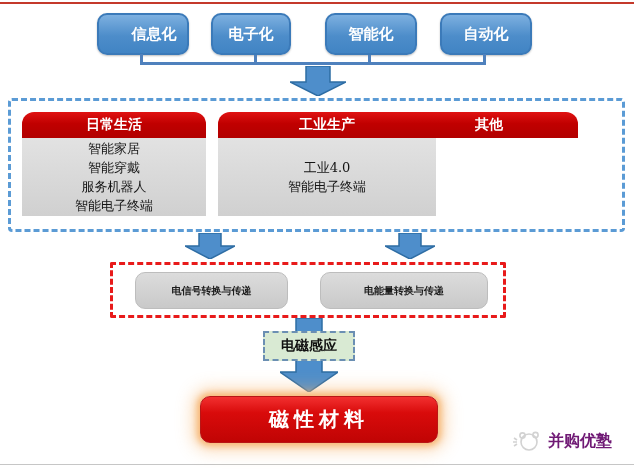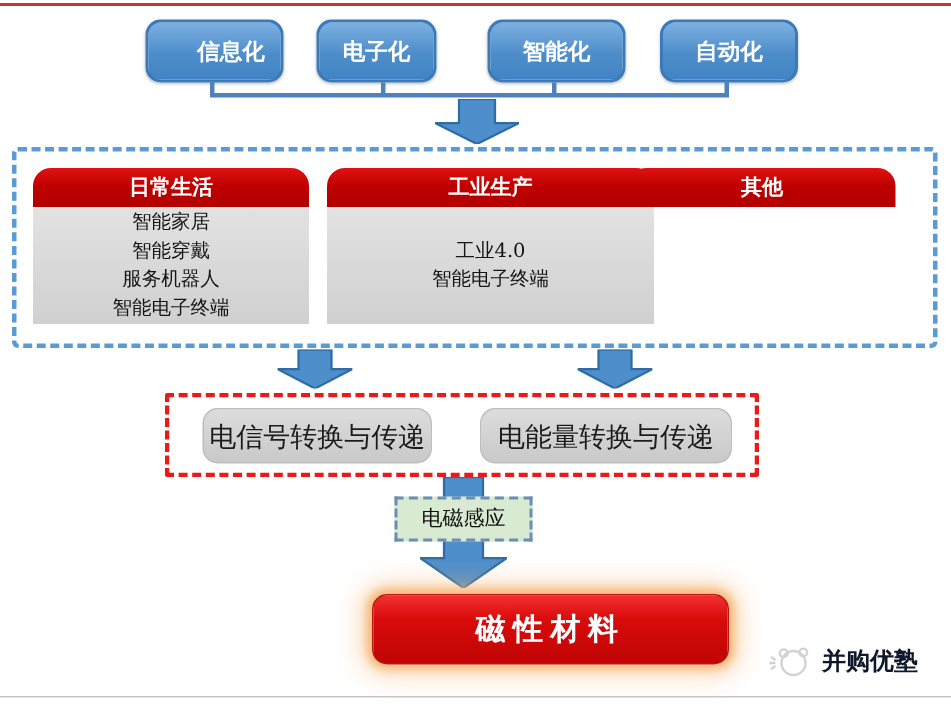--- a/index.html
+++ b/index.html
@@ -43,43 +43,43 @@
 
   
   .conv-box{
     position:absolute;left:110px;top:262px;width:396px;height:56px;
     border:3px dashed #e81a1a;border-radius:2px;box-sizing:border-box;
   }
   .pill{
     position:absolute;height:37px;border-radius:10px;
     background:linear-gradient(180deg,#dcdcdc 0%,#c9c9c9 100%);
     border:1px solid #bdbdbd;box-sizing:border-box;
-    color:#1c1c1c;font-size:18px;
-    display:flex;align-items:center;justify-content:center;
+    color:#1c1c1c;font-size:10px;
+    display:flex;align-items:center;justify-content:center;font-weight:bold;
   }
 
   .induction{
     position:absolute;left:263px;top:331px;width:92px;height:30px;
     background:#d9ead3;border:2px dashed #6b8fb3;box-sizing:border-box;
-    color:#101010;font-weight:normal;font-size:14px;
+    color:#101010;font-weight:bold;font-size:14px;
     display:flex;align-items:center;justify-content:center;z-index:2;
   }
 
   .result{
     position:absolute;left:200px;top:396px;width:238px;height:47px;border-radius:10px;
     background:linear-gradient(180deg,#f23030 0%,#d90b0b 35%,#c00404 100%);
     border:1px solid #b81616;box-sizing:border-box;
     box-shadow:0 0 6px 3px rgba(246,178,107,0.9),0 0 16px 8px rgba(246,178,107,0.45);
     color:#ffffff;font-weight:bold;font-size:20px;letter-spacing:5px;
-    display:flex;align-items:center;justify-content:center;z-index:3;margin-left:48px;
+    display:flex;align-items:center;justify-content:center;z-index:3;
   }
 
   .wm{
     position:absolute;left:512px;top:429px;display:flex;align-items:center;gap:6px;
-    color:#0f172a;font-size:16px;font-weight:bold;
+    color:#701a75;font-size:16px;font-weight:bold;
     font-family:"DejaVu Sans","Liberation Sans",sans-serif;
     text-shadow:1px 1px 0 #ffffff;
   }
 </style>
 </head>
 <body>
 
 <div class="stage">
 
   <div class="top-line"></div>
@@ -112,21 +112,21 @@
   </div>
 
   <div class="col" style="left:218px;width:218px;">
     <div class="col-head">工业生产</div>
     <div class="col-body">
       <div>工业4.0</div>
       <div>智能电子终端</div>
     </div>
   </div>
 
-  <div class="col" style="left:419px;width:178px;">
+  <div class="col" style="left:400px;width:178px;">
     <div class="col-head">其他</div>
   </div>
 
   <svg class="arrow" style="left:185px;top:233px;" width="50" height="26" viewBox="0 0 50 26">
     <polygon points="14,0 36,0 36,13 50,13 25,26 0,13 14,13" fill="#4e8ecb" stroke="#2e6da4" stroke-width="1.5"></polygon>
   </svg>
   <svg class="arrow" style="left:385px;top:233px;" width="50" height="26" viewBox="0 0 50 26">
     <polygon points="14,0 36,0 36,13 50,13 25,26 0,13 14,13" fill="#4e8ecb" stroke="#2e6da4" stroke-width="1.5"></polygon>
   </svg>
 

